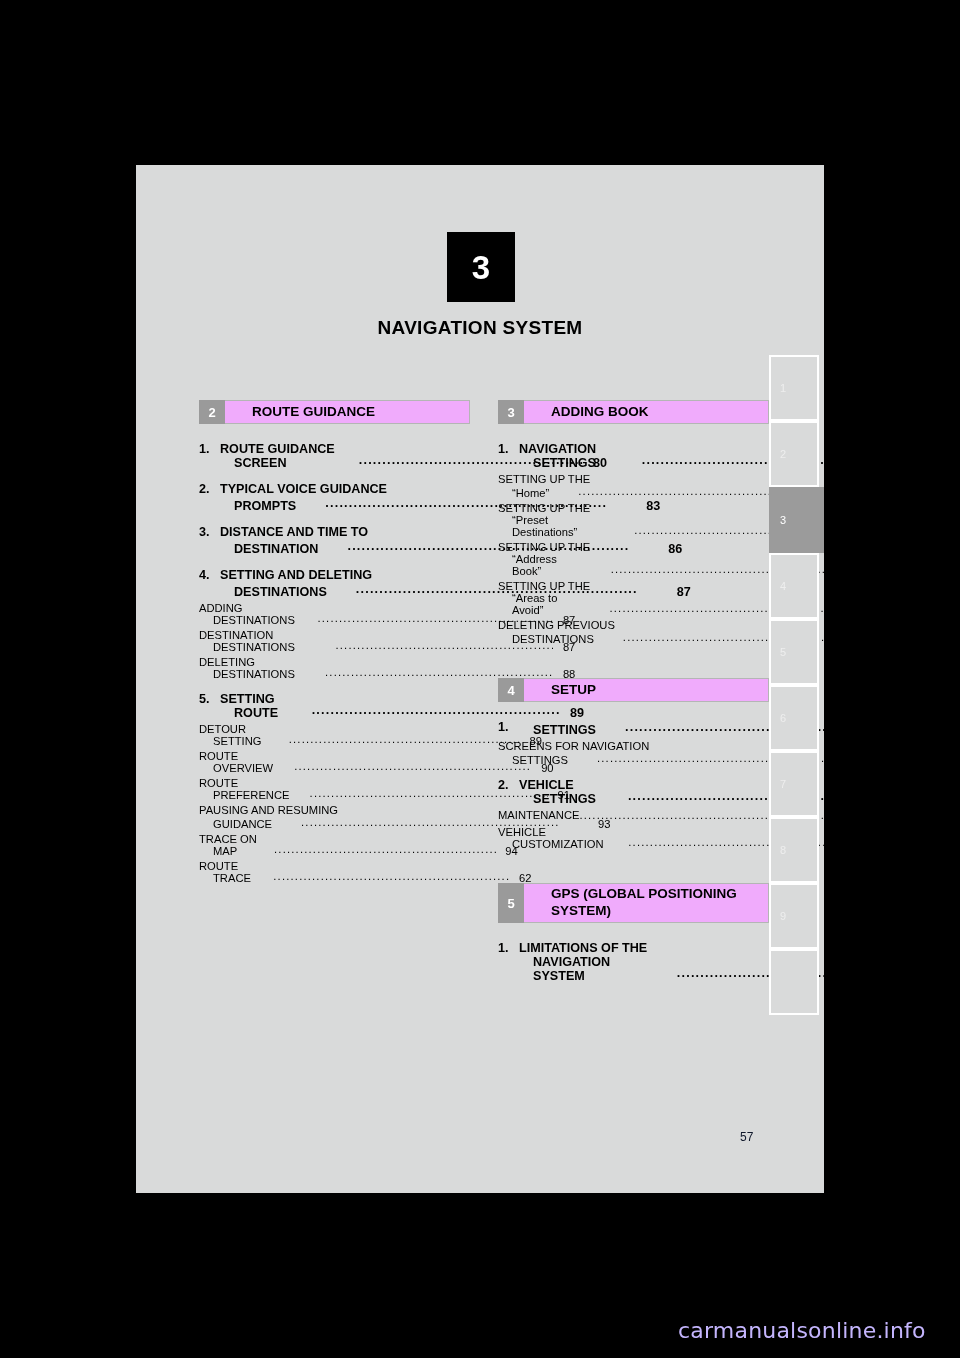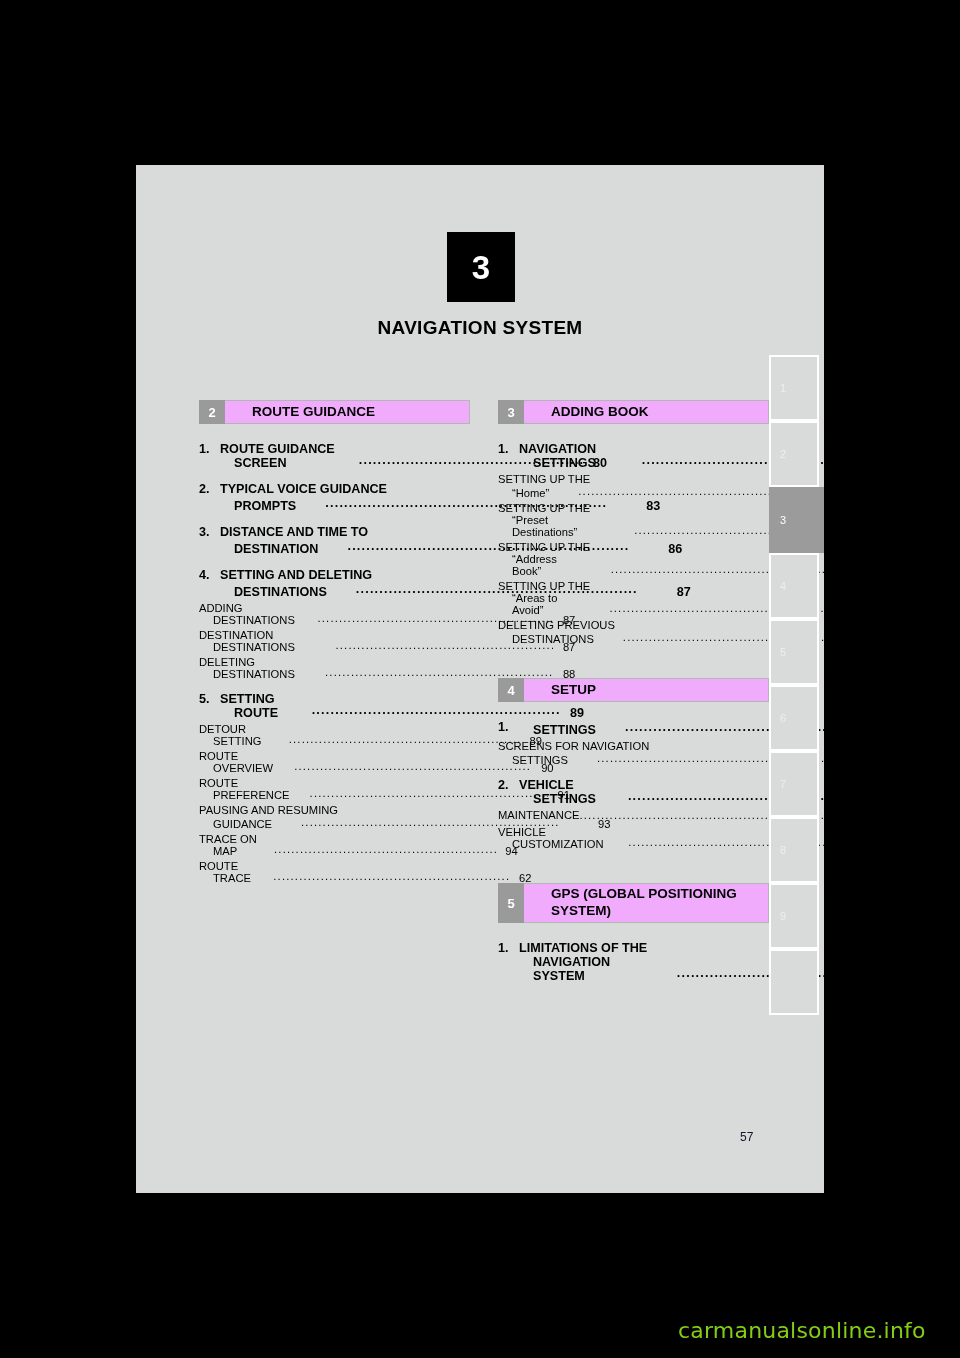--- a/index.html
+++ b/index.html
@@ -210,21 +210,21 @@
     font-size: 12px;
     color: #0f172a;
   }
 
   
   .watermark {
     position: absolute;
     left: 678px;
     top: 1318px;
     font-size: 22px;
-    color: #84cc16;
+    color: #c4b5fd;
     letter-spacing: 0.2px;
     font-family: "DejaVu Sans", sans-serif;
   }
 </style>
 </head>
 <body>
 
 <div id="root">
 
   <div class="page">

